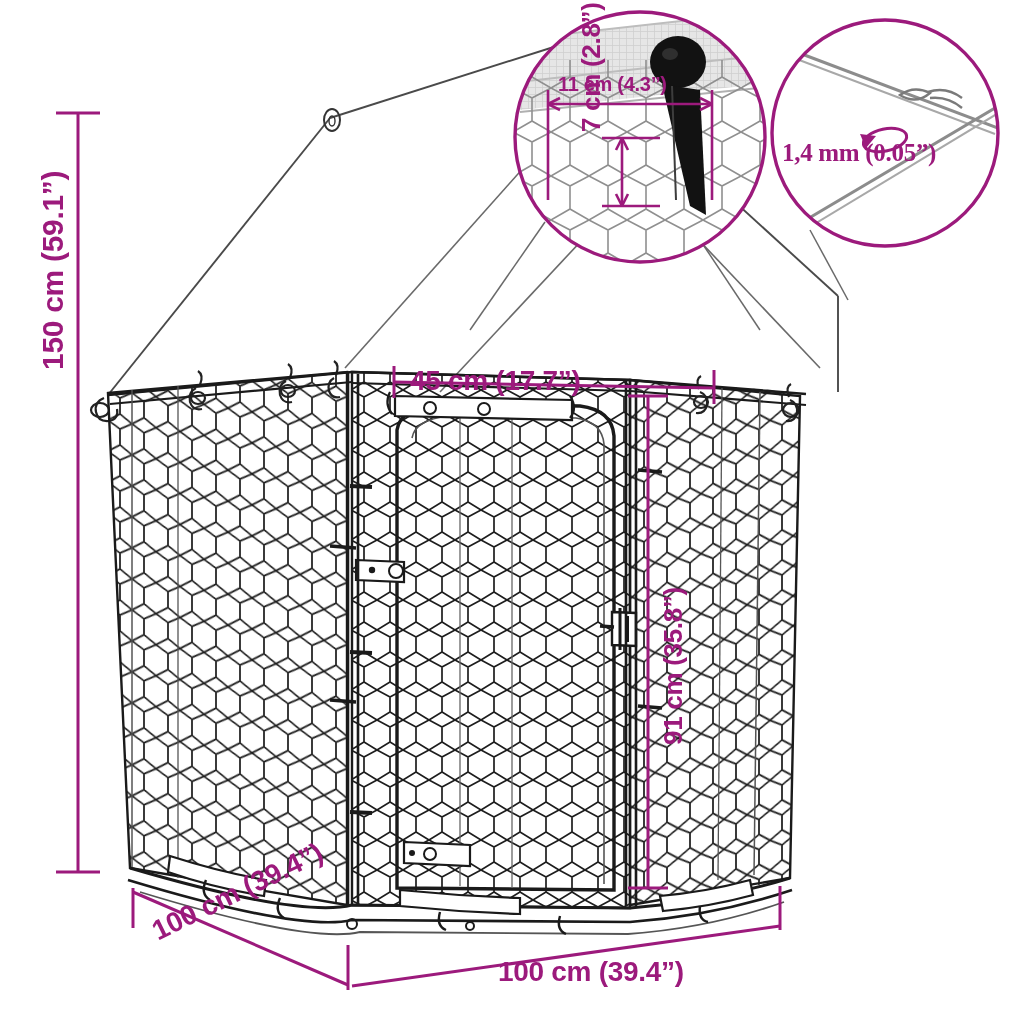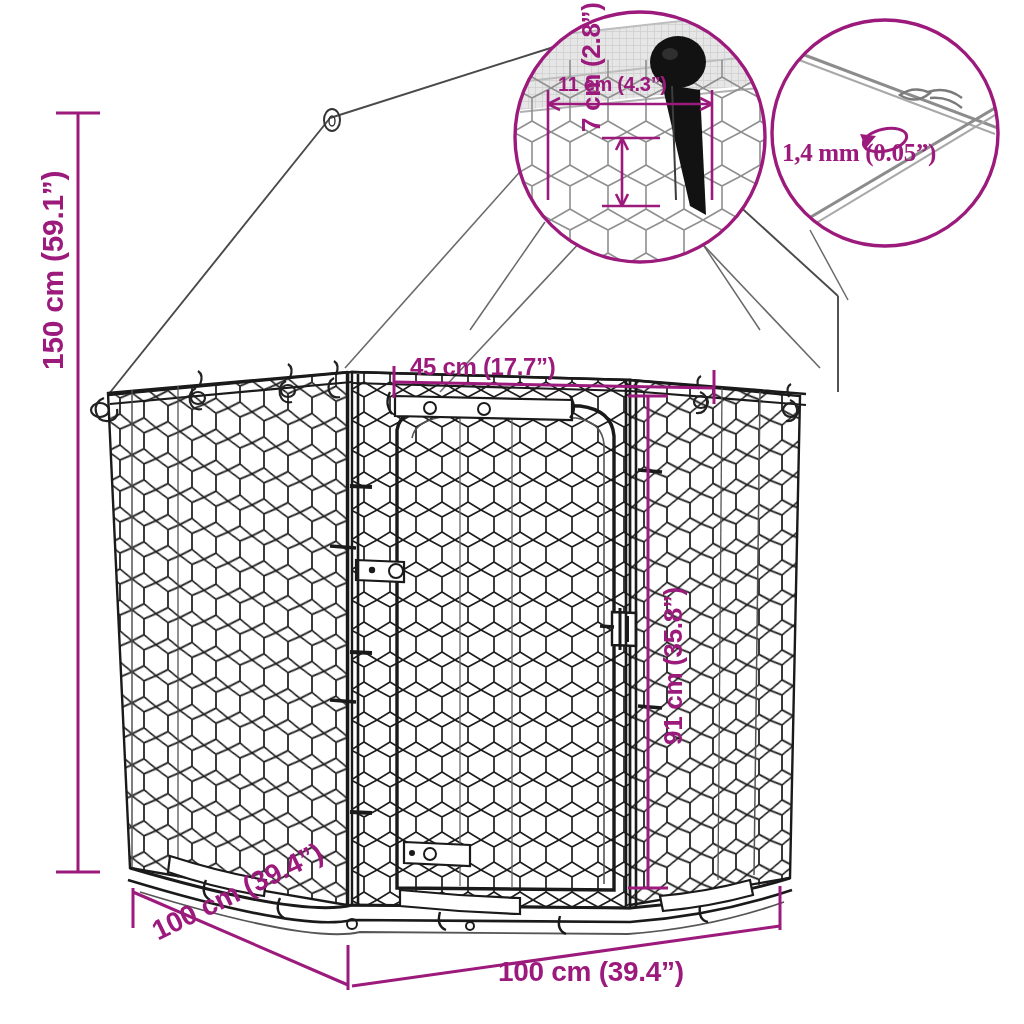--- a/index.html
+++ b/index.html
@@ -13,21 +13,21 @@
     font-weight:bold;
     font-family:"Liberation Sans","DejaVu Sans",sans-serif;
     white-space:nowrap;
     letter-spacing:-0.3px;
     line-height:1;
     -webkit-user-select:none;user-select:none;
   }
   #lbl-height{left:38px;top:370px;font-size:30px;transform:rotate(-90deg);transform-origin:left top;}
   #lbl-depth {left:148px;top:920px;font-size:28px;transform:rotate(-26deg);transform-origin:left top;}
   #lbl-width {left:498px;top:958px;font-size:28px;}
-  #lbl-door-w{left:410px;top:355px;font-size:24px;}
+  #lbl-door-w{left:410px;top:367px;font-size:28px;}
   #lbl-door-h{left:660px;top:745px;font-size:26px;transform:rotate(-90deg);transform-origin:left top;}
   #lbl-mesh-w{left:558px;top:74px;font-size:20px;}
   #lbl-mesh-h{left:578px;top:132px;font-size:26px;transform:rotate(-90deg);transform-origin:left top;}
   #lbl-wire  {left:782px;top:140px;font-size:25px;font-family:Liberation Serif, serif;}
 </style>
 </head>
 <body>
 
 <div id="stage">
 

